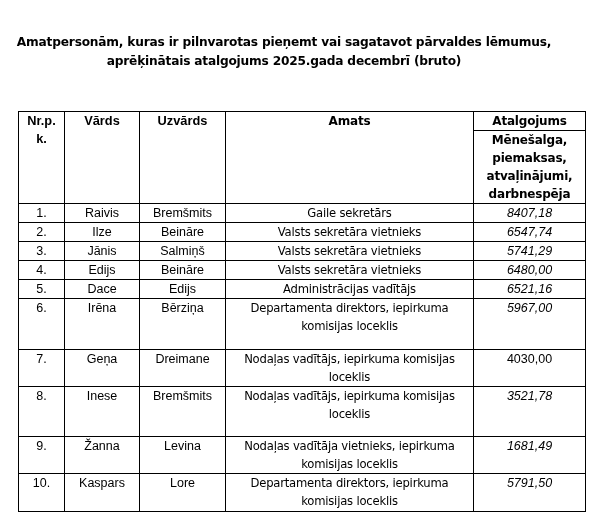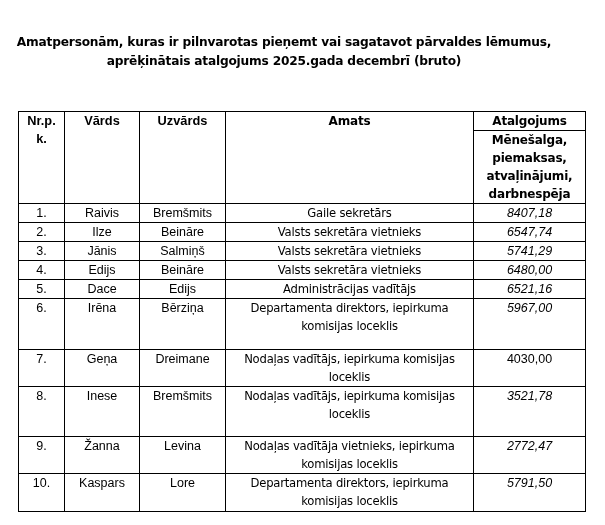--- a/index.html
+++ b/index.html
@@ -170,21 +170,21 @@
       <td>Inese</td>
       <td>Bremšmits</td>
       <td class="amats">Nodaļas vadītājs, iepirkuma komisijas loceklis</td>
       <td class="sum">3521,78</td>
     </tr>
     <tr class="r-9">
       <td>9.</td>
       <td>Žanna</td>
       <td>Levina</td>
       <td class="amats">Nodaļas vadītāja vietnieks, iepirkuma komisijas loceklis</td>
-      <td class="sum">2772,47</td>
+      <td class="sum">1681,49</td>
     </tr>
     <tr class="r-10">
       <td>10.</td>
       <td>Kaspars</td>
       <td>Lore</td>
       <td class="amats">Departamenta direktors, iepirkuma komisijas loceklis</td>
       <td class="sum">5791,50</td>
     </tr>
   </tbody>
 </table>

